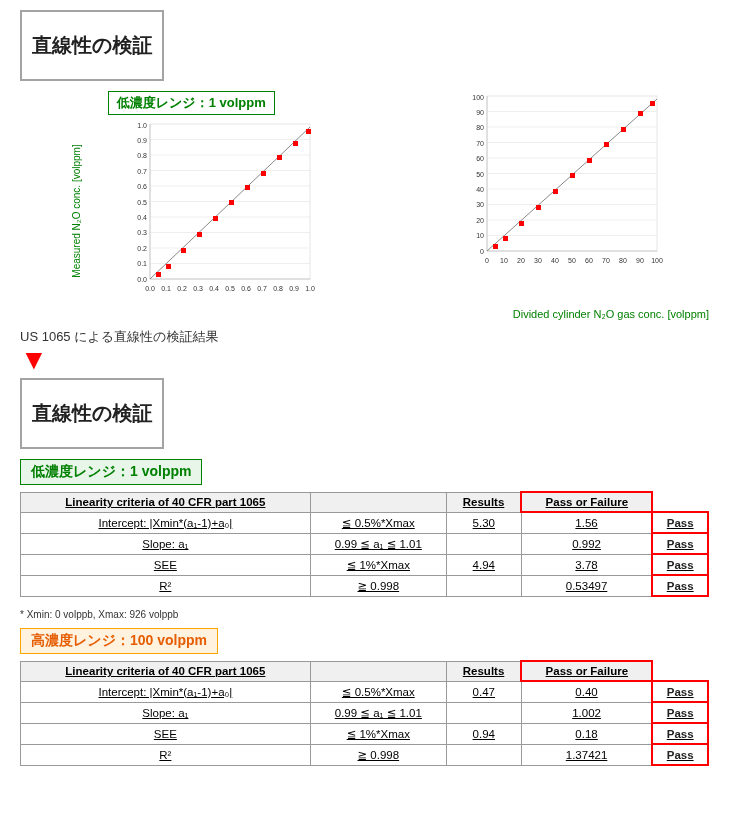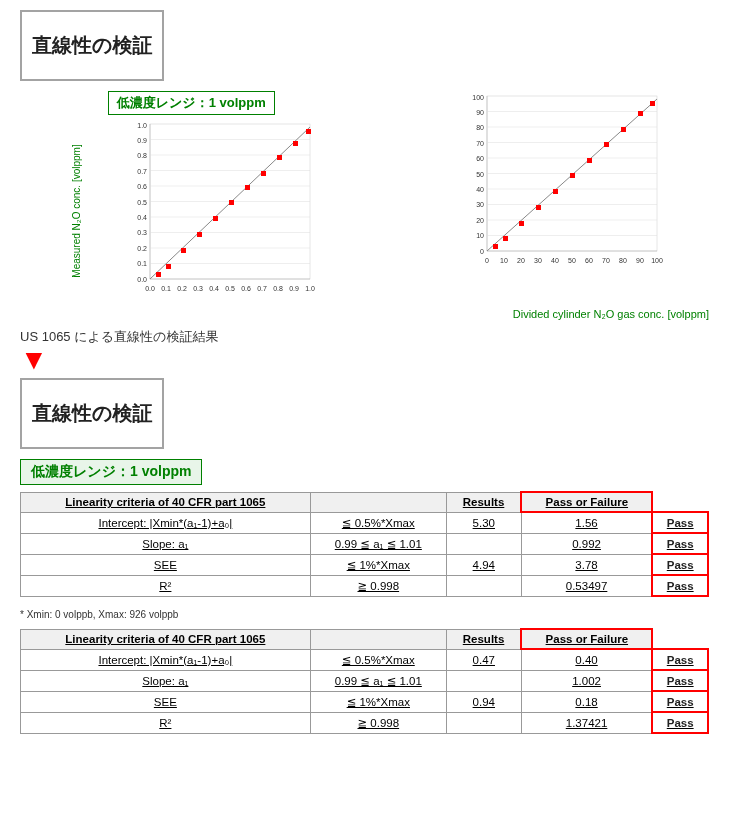--- a/index.html
+++ b/index.html
@@ -323,20 +323,21 @@
             <td>0.53497</td>
             <td class="pass-failure-col">Pass</td>
           </tr>
         </tbody>
     </table>
   </div>
   <div class="note">* Xmin: 0 volppb, Xmax: 926 volppb</div>
 </div>
 
 <div>
+  <div class="range-label" style="background:#fff3e0; border-color: orange; color: #e65c00;">高濃度レンジ：100 volppm</div>
   <div class="table-container">
     <table>
       <thead>
         <tr>
           <th>Linearity criteria of 40 CFR part 1065</th>
           <th></th>
           <th>Results</th>
           <th class="pass-failure-header">Pass or Failure</th>
         </tr>
       </thead>

